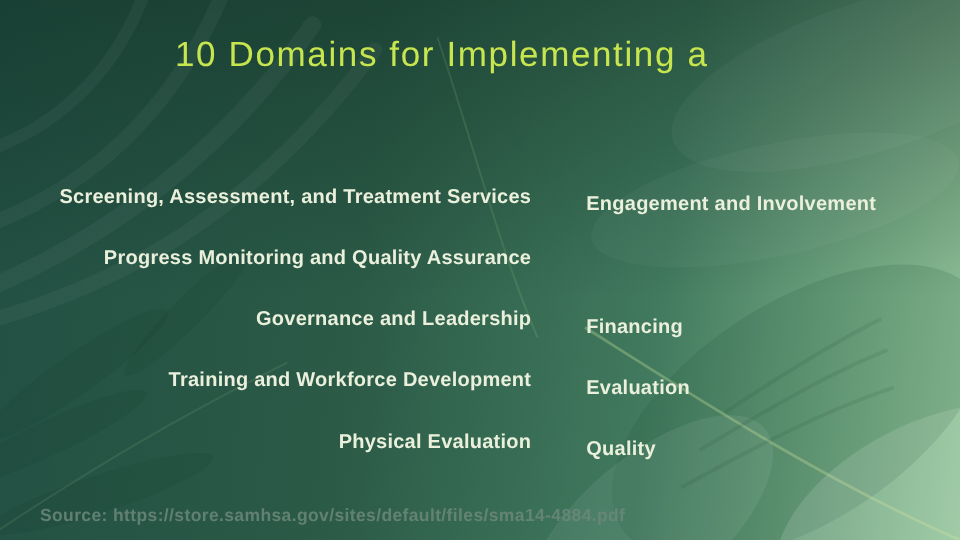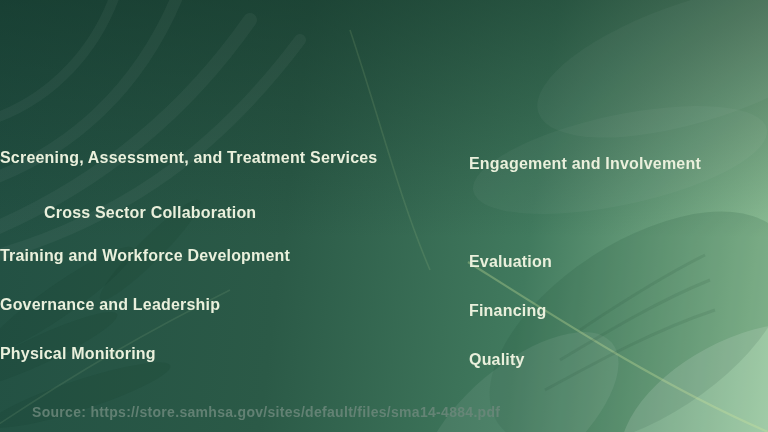--- a/index.html
+++ b/index.html
@@ -60,20 +60,21 @@
   }
   .domain-cell {
     font-size: 16px;
     font-weight: 700;
     letter-spacing: 0.2px;
     color: var(--body-text);
     white-space: nowrap;
   }
   .domain-cell.left {
     width: 425px;
+    text-align: right;
   }
   .domain-cell.right {
     margin-left: 44px;
     text-align: left;
     margin-top: 12px;
   }
 
   .source-line {
     position: absolute;
     left: 32px;
@@ -121,39 +122,40 @@
       <path d="M 430 270 C 400 200, 380 120, 350 30" stroke="#cfe79a" stroke-opacity="0.12" stroke-width="1.6" fill="none"></path>
       <g stroke="#123829" stroke-opacity="0.10" stroke-width="3" fill="none">
         <path d="M 560 360 C 610 330, 660 300, 710 280"></path>
         <path d="M 545 390 C 600 360, 655 330, 715 310"></path>
         <path d="M 580 330 C 625 300, 665 275, 705 255"></path>
       </g>
     </g>
   </svg>
 
   <h1 class="title-block">
+    <span class="title-line">10 Domains for Implementing a</span>
   </h1>
 
   <div class="domains">
     <div class="domain-row">
       <div class="domain-cell left">Screening, Assessment, and Treatment Services</div>
       <div class="domain-cell right">Engagement and Involvement</div>
     </div>
     <div class="domain-row">
-      <div class="domain-cell right">Cross Sector Collaboration</div>
+      <div class="domain-cell left">Progress Monitoring and Quality Assurance</div>
+    </div>
+    <div class="domain-row">
+      <div class="domain-cell left">Governance and Leadership</div>
+      <div class="domain-cell right">Financing</div>
     </div>
     <div class="domain-row">
       <div class="domain-cell left">Training and Workforce Development</div>
       <div class="domain-cell right">Evaluation</div>
     </div>
     <div class="domain-row">
-      <div class="domain-cell left">Governance and Leadership</div>
-      <div class="domain-cell right">Financing</div>
-    </div>
-    <div class="domain-row">
-      <div class="domain-cell left">Physical Monitoring</div>
+      <div class="domain-cell left">Physical Evaluation</div>
       <div class="domain-cell right">Quality</div>
     </div>
   </div>
 
   <div class="source-line">Source: https://store.samhsa.gov/sites/default/files/sma14-4884.pdf</div>
 
 </div>
 
 </body></html>

